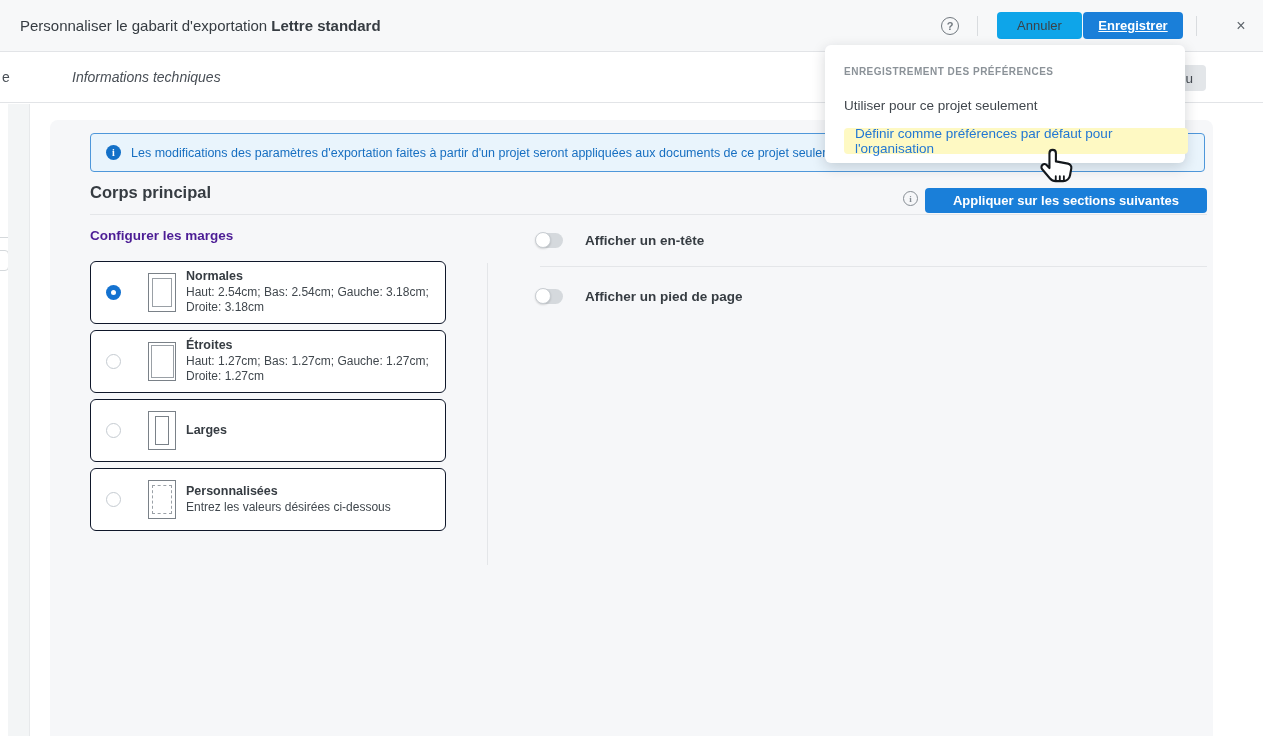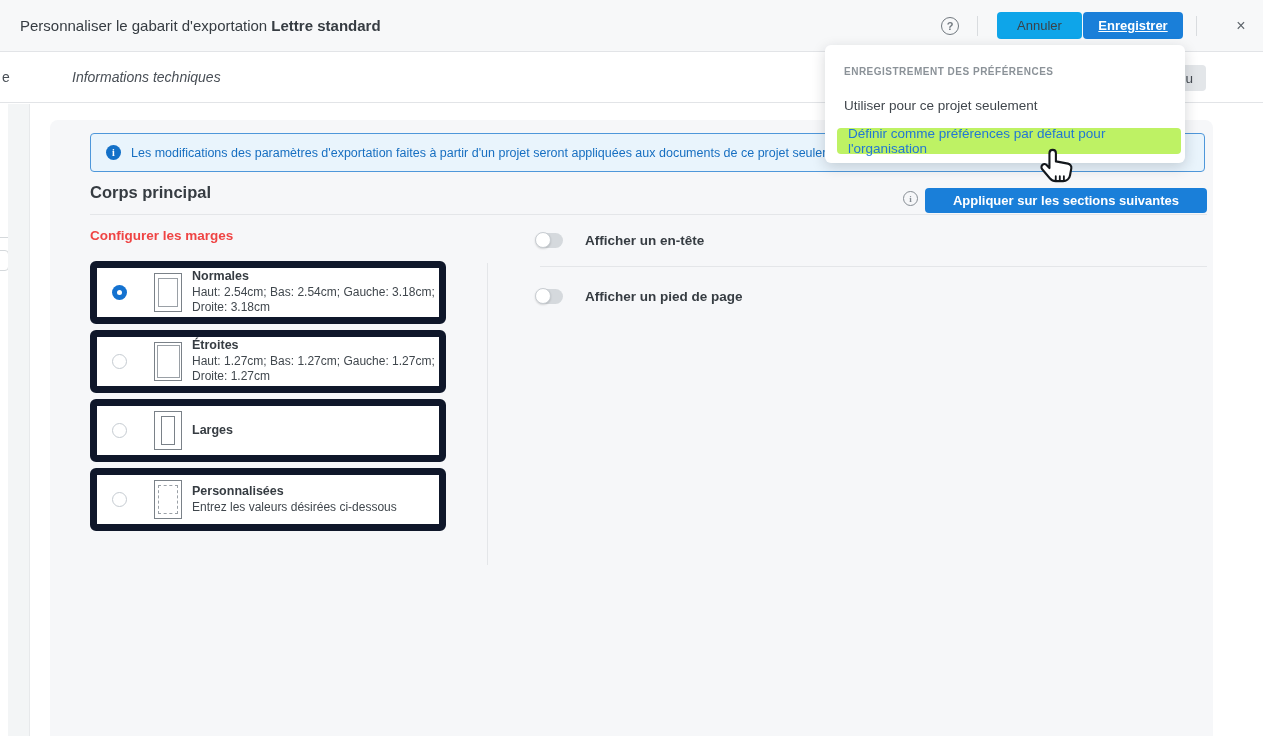--- a/index.html
+++ b/index.html
@@ -54,25 +54,25 @@
 
   .section-title { position:absolute; left:40px; top:63px; font-size:16.5px; font-weight:bold; color:#363c42; }
   .info-icon2 { position:absolute; left:853px; top:71px; width:15px; height:15px;
                 border:1.2px solid #868d94; border-radius:50%; color:#868d94; font-size:9px;
                 display:flex; align-items:center; justify-content:center;
                 font-family:"Liberation Serif", serif; font-weight:bold; }
   .btn-apply { position:absolute; left:875px; top:68px; width:282px; height:25px;
                background:#1a7fd9; color:#fff; border:none; border-radius:4px;
                font-family:"Liberation Sans", sans-serif; font-size:13px; font-weight:600; cursor:pointer; }
   .hdiv-1 { position:absolute; left:40px; top:94px; width:1117px; height:1px; background:#e4e6e9; }
-  .margins-label { position:absolute; left:40px; top:108px; font-size:13.5px; font-weight:bold; color:#ef4444; }
+  .margins-label { position:absolute; left:40px; top:108px; font-size:13.5px; font-weight:bold; color:#4c1d95; }
 
   
   .cards { position:absolute; left:40px; top:141px; width:356px; display:flex; flex-direction:column; gap:6px; }
-  .card { height:63px; background:#fff; border:7px solid #0f172a; border-radius:6px;
+  .card { height:63px; background:#fff; border:1px solid #0f172a; border-radius:6px;
           display:flex; align-items:center; cursor:pointer; }
   .radio { width:15px; height:15px; border-radius:50%; margin-left:15px; flex:0 0 auto;
            border:1.5px solid #c5cbd1; background:#fff; }
   .radio.selected { border:none; background:#1472d0; position:relative; }
   .radio.selected::after { content:""; position:absolute; left:5px; top:5px; width:5px; height:5px;
                            border-radius:50%; background:#fff; }
   .page-icon { width:28px; height:39px; margin-left:27px; border:1.5px solid #7a8188; background:#fff;
                position:relative; flex:0 0 auto; }
   .page-icon .inner { position:absolute; border:1px solid #9aa0a6; }
   .icon-normal .inner { left:3px; right:3px; top:4px; bottom:4px; }
@@ -99,21 +99,21 @@
                  background:#e3e6e9; border:none; border-radius:4px; z-index:3;
                  font-family:"Liberation Sans", sans-serif; font-size:13.5px; color:#454b52;
                  text-align:right; padding-right:13px; cursor:pointer; }
 
   
   .dropdown { position:absolute; left:825px; top:45px; width:360px; height:118px; background:#fff;
               border-radius:6px; box-shadow:0 4px 14px rgba(20,30,40,.18); z-index:5; }
   .dd-heading { position:absolute; left:19px; top:21px; font-size:10px; font-weight:600;
                 letter-spacing:.5px; color:#8b9298; text-transform:uppercase; }
   .dd-item { position:absolute; left:19px; top:53px; font-size:13.5px; color:#40464c; cursor:pointer; }
-  .dd-item-hl { position:absolute; left:12px; top:83px; width:344px; height:26px; background:#bef264;
+  .dd-item-hl { position:absolute; left:19px; top:83px; width:344px; height:26px; background:#fef9c3;
                 border-radius:4px; display:flex; align-items:center; padding-left:11px;
                 font-size:13.5px; color:#2277d3; cursor:pointer; }
 
   .hand-cursor { position:absolute; left:1038px; top:146px; z-index:6; pointer-events:none; }
 </style>
 </head>
 <body>
 
 <div class="screen">
 

